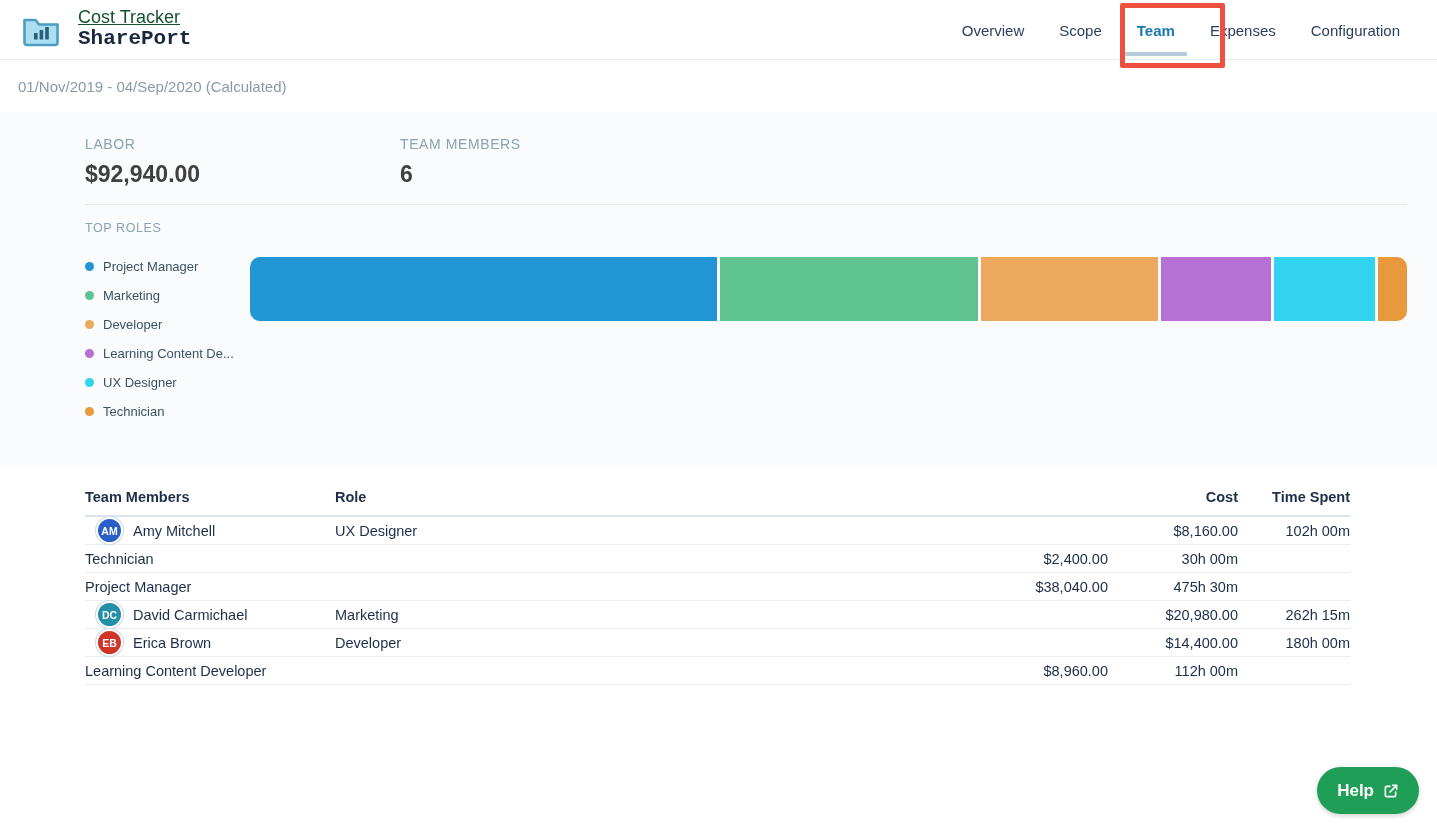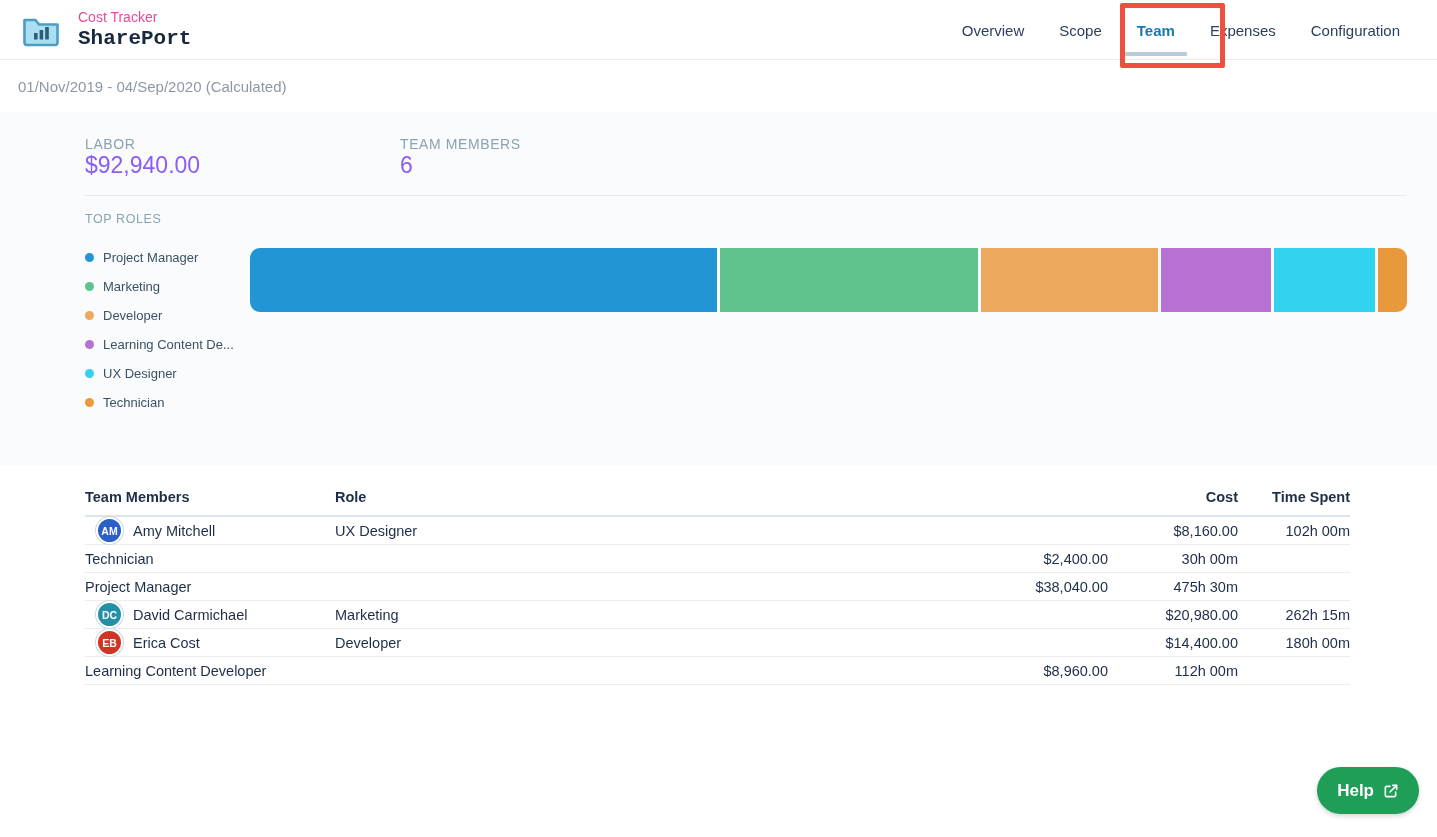--- a/index.html
+++ b/index.html
@@ -17,21 +17,21 @@
     height:60px;
     border-bottom:1px solid #e9edf1;
     display:flex;
     align-items:center;
     padding-left:20px;
     position:relative;
     background:#fff;
   }
   .logo { width:42px; height:38px; display:flex; align-items:center; justify-content:center; }
   .titles { margin-left:16px; display:flex; flex-direction:column; }
-  .app-label { color:#ec4899; font-size:14px; font-weight:500; line-height:17px; }
+  .app-label { color:#14532d; font-size:18px; font-weight:500; line-height:17px;text-decoration:underline; }
   .app-title { color:#18283f; font-size:21px; font-weight:600; line-height:25px;font-family:Liberation Mono, monospace; }
 
   .tabs {
     position:absolute;
     right:37px; top:0;
     height:60px;
     display:flex;
     gap:35px;
     align-items:center;
     font-size:15px;
@@ -71,21 +71,21 @@
   
   .panel {
     background:#fafbfc;
     height:353px;
     padding:24px 30px 0 85px;
   }
   .summary { display:flex; }
   .sum-item { display:flex; flex-direction:column; }
   .sum-item.labor { width:315px; }
   .sum-label { font-size:14px; letter-spacing:0.6px; color:#8ba2b1; font-weight:500; }
-  .sum-value { font-size:23px; font-weight:normal; color:#8b5cf6; margin-top:0; }
+  .sum-value { font-size:23px; font-weight:bold; color:#404040; margin-top:9px; }
   .panel-divider { height:1px; background:#e4eaee; margin-top:16px; }
   .roles-label { font-size:12.5px; letter-spacing:0.6px; color:#8ba2b1; font-weight:500; margin-top:16px; }
   .roles-row { display:flex; margin-top:22px; }
   .legend { width:165px; flex:none; display:flex; flex-direction:column; gap:10px; }
   .legend-item { display:flex; align-items:center; gap:9px; font-size:13px; color:#3c5264; height:19px; }
   .legend-dot { width:9px; height:9px; border-radius:50%; flex:none; }
   .bar { flex:1; height:64px; display:flex; gap:3px; }
   .segment { height:100%; }
   .segment:first-child { border-radius:10px 0 0 10px; }
   .segment:last-child { border-radius:0 10px 10px 0; }
@@ -260,21 +260,21 @@
           <span class="avatar" style="background: rgb(36, 144, 168);">DC</span>
           <span>David Carmichael</span>
         </div>
         <div>Marketing</div>
         <div class="cell-right">$20,980.00</div>
         <div class="cell-right cell-time">262h 15m</div>
       </div>
       <div class="trow">
         <div class="cell-name">
           <span class="avatar" style="background: rgb(207, 53, 39);">EB</span>
-          <span>Erica Cost</span>
+          <span>Erica Brown</span>
         </div>
         <div>Developer</div>
         <div class="cell-right">$14,400.00</div>
         <div class="cell-right cell-time">180h 00m</div>
       </div>
       <div class="trow">
         <div>Learning Content Developer</div>
         <div class="cell-right">$8,960.00</div>
         <div class="cell-right cell-time">112h 00m</div>
       </div>

